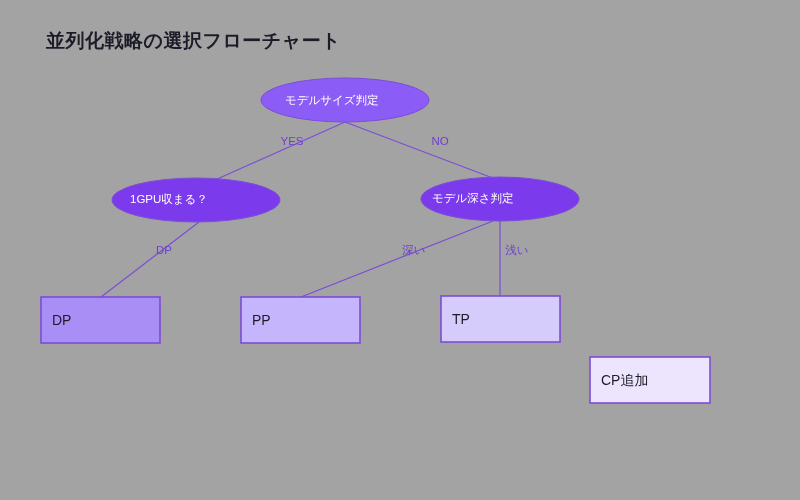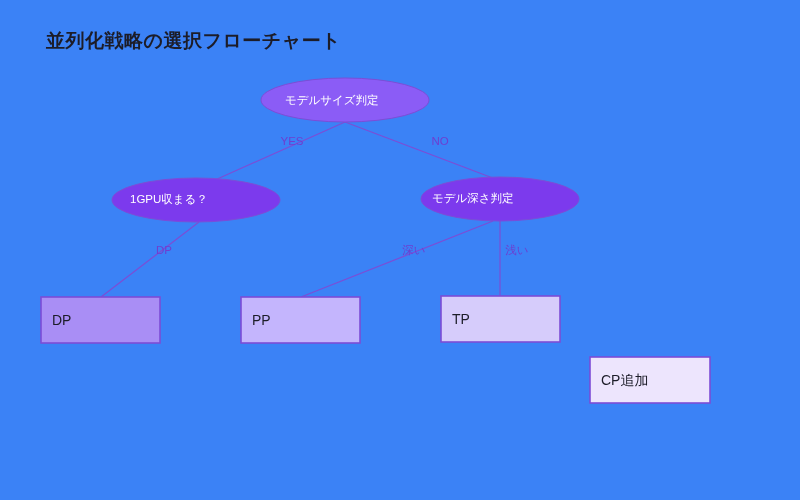--- a/index.html
+++ b/index.html
@@ -5,21 +5,21 @@
 <style>
   html, body {
     margin: 0;
     padding: 0;
     background: #ffffff;
   }
   #canvas {
     position: relative;
     width: 800px;
     height: 500px;
-    background: #3b82f6;
+    background: #a3a3a3;
     overflow: hidden;
     font-family: "Liberation Sans", "DejaVu Sans", sans-serif;
   }
   #page-title {
     position: absolute;
     left: 46px;
     top: 28px;
     font-size: 19px;
     font-weight: bold;
     color: #1c1c28;

